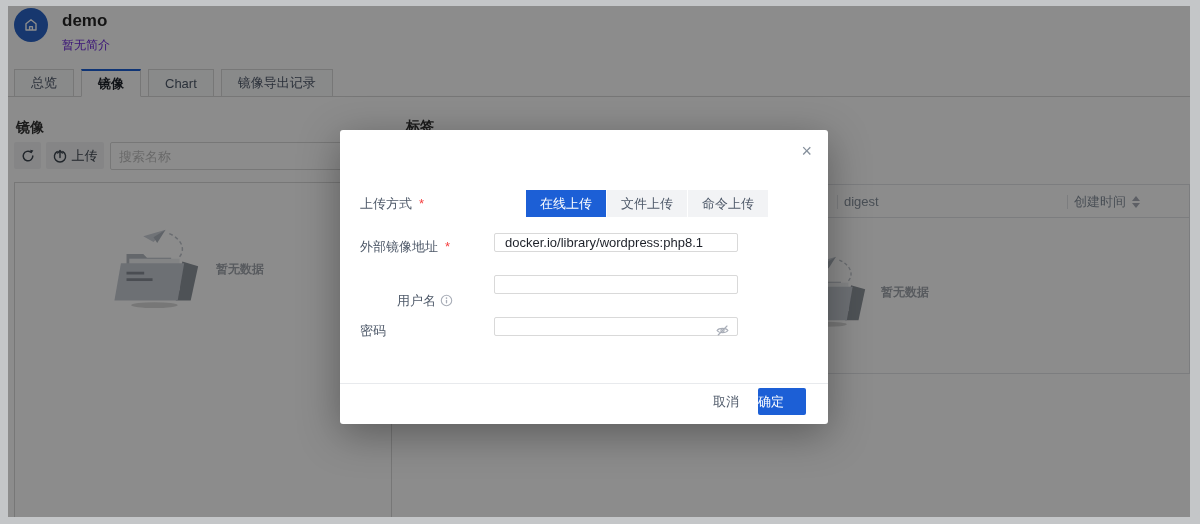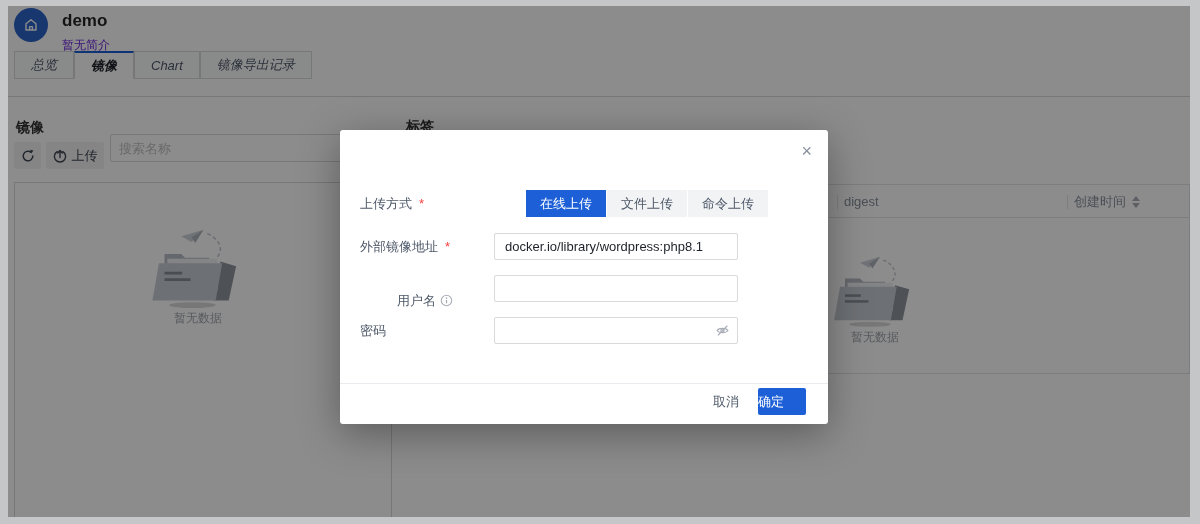--- a/index.html
+++ b/index.html
@@ -10,36 +10,36 @@
   .abs { position:absolute; }
 
   
   .logo { left:6px; top:2px; width:34px; height:34px; border-radius:50%;
           background:var(--logo-bg,#2a64c8); display:flex; align-items:center; justify-content:center; }
   .app-title { left:54px; top:5px; font-size:17px; font-weight:700; color:#262626; }
   .app-subtitle { left:54px; top:31px; font-size:12px; color:#6d28d9; }
 
   
   .tabline { left:0; top:90px; width:1182px; height:0; border-top:1px solid #d9d9d9; }
-  .tabs { left:6px; top:45px; display:flex; z-index:2;font-style:italic; }
+  .tabs { left:6px; top:63px; display:flex; gap:7px; z-index:2; }
   .tab { height:28px; padding:0 16px; display:flex; align-items:center; justify-content:center;
          font-size:13px; color:#4e5969; background:#fafbfc; border:1px solid #d9d9d9; cursor:pointer; }
   .tab.active { background:#ffffff; color:#1d2129; font-weight:700;
                 border-top:2px solid var(--primary,#1c5fd6); border-bottom:1px solid #ffffff; }
 
   
   .panel-title { font-size:14px; font-weight:700; color:#333333; }
   .btn-gray { background:#f2f3f5; border:none; display:flex; align-items:center; justify-content:center;
               gap:5px; font-size:13px; color:#3d454f; cursor:pointer; border-radius:2px; }
   .search { border:1px solid #d9d9d9; border-radius:2px; background:#fff; font-size:13px;
             color:#1d2129; padding:0 8px; outline:none; }
   .search::placeholder { color:#bfbfbf; }
   .list-box { left:6px; top:176px; width:378px; bottom:0; border:1px solid #d9d9d9; border-bottom:none; }
 
-  .empty { display:flex; flex-direction:column; align-items:center; }
+  .empty { display:flex; flex-direction:row; align-items:center;font-weight:bold; }
   .empty-text { font-size:12px; color:#a1a6ad; margin-top:2px; }
 
   
   .table-box { left:398px; top:178px; width:784px; height:190px; border:1px solid #e2e4e8; background:#fff; }
   .thead { position:absolute; left:0; top:0; right:0; height:33px; border-bottom:1px solid #e2e4e8; }
   .th { position:absolute; top:0; height:33px; display:flex; align-items:center; gap:6px;
         font-size:13px; color:#86909c; }
   .col-sep { position:absolute; top:10px; width:1px; height:14px; background:#e2e4e8; }
   .sorter { display:flex; flex-direction:column; align-items:center; cursor:pointer; }
   .caret-up { width:0; height:0; border-left:4px solid transparent; border-right:4px solid transparent;
@@ -58,21 +58,21 @@
   .dlg-close { position:absolute; right:16px; top:10px; font-size:18px; line-height:22px;
                color:#86909c; cursor:pointer; }
   .dlg-label { position:absolute; left:20px; width:130px; height:27px; line-height:27px;
                font-size:13px; color:#4e5969; display:flex; align-items:center; gap:4px; }
   .req { color:#f53f3f; margin-left:3px; }
   .seg-group { position:absolute; left:154px; display:flex; gap:1px; }
   .seg { width:80px; height:27px; line-height:27px; text-align:center; font-size:13px;
          background:#f2f3f5; color:#4e5969; cursor:pointer; }
   .seg.active { background:var(--primary,#1c5fd6); color:#ffffff; }
   .field-wrap { position:absolute; left:154px; width:244px; height:27px; }
-  .dlg-input { width:100%; height:27px; border:1px solid #d9d9d9; border-radius:2px; font-size:13px;
+  .dlg-input { width:100%; height:19px; border:1px solid #d9d9d9; border-radius:2px; font-size:13px;
                color:#1d2129; padding:0 10px; outline:none; background:#fff; }
   .eye { position:absolute; right:8px; top:6px; cursor:pointer; line-height:0; }
   .dlg-divider { position:absolute; left:0; right:0; top:253px; border-top:1px solid #e8eaed; }
   .btn-text { position:absolute; left:368px; top:258px; width:36px; height:27px; line-height:27px;
               text-align:center; font-size:13px; color:#4e5969; cursor:pointer; }
   .btn-primary { position:absolute; left:418px; top:258px; width:48px; height:27px; line-height:27px;
                  text-align:left; font-size:13px; color:#fff; background:var(--primary,#1c5fd6);
                  border:none; border-radius:2px; cursor:pointer; }
   svg { display:block; }
   .hidden-defs { position:absolute; width:0; height:0; overflow:hidden; }
@@ -131,21 +131,21 @@
     <button class="abs btn-gray" style="left:38px; top:136px; width:58px; height:27px;">
       <span>
         <svg width="14" height="14" viewBox="0 0 14 14">
           <path d="M4.2 2.6 A5.6 5.6 0 1 0 9.8 2.6" fill="none" stroke="#3d454f" stroke-width="1.4" stroke-linecap="round"></path>
           <path d="M7 8.6 V1.6 M4.7 3.9 L7 1.5 L9.3 3.9" fill="none" stroke="#3d454f" stroke-width="1.4" stroke-linecap="round" stroke-linejoin="round"></path>
         </svg>
       </span>
       <span>上传</span>
     </button>
 
-    <input class="abs search" style="left: 102px; top: 128px; width: 276px; height: 28px;" placeholder="搜索名称">
+    <input class="abs search" style="left: 102px; top: 136px; width: 276px; height: 28px;" placeholder="搜索名称">
 
     <div class="abs list-box"></div>
 
     <div class="abs empty" style="left:96px; top:222px; width:188px;">
       <span>
         <svg width="112" height="80" viewBox="0 0 120 86">
             <use href="#sym-empty-folder"></use>
           </svg>
       </span>
       <div class="empty-text">暂无数据</div>

